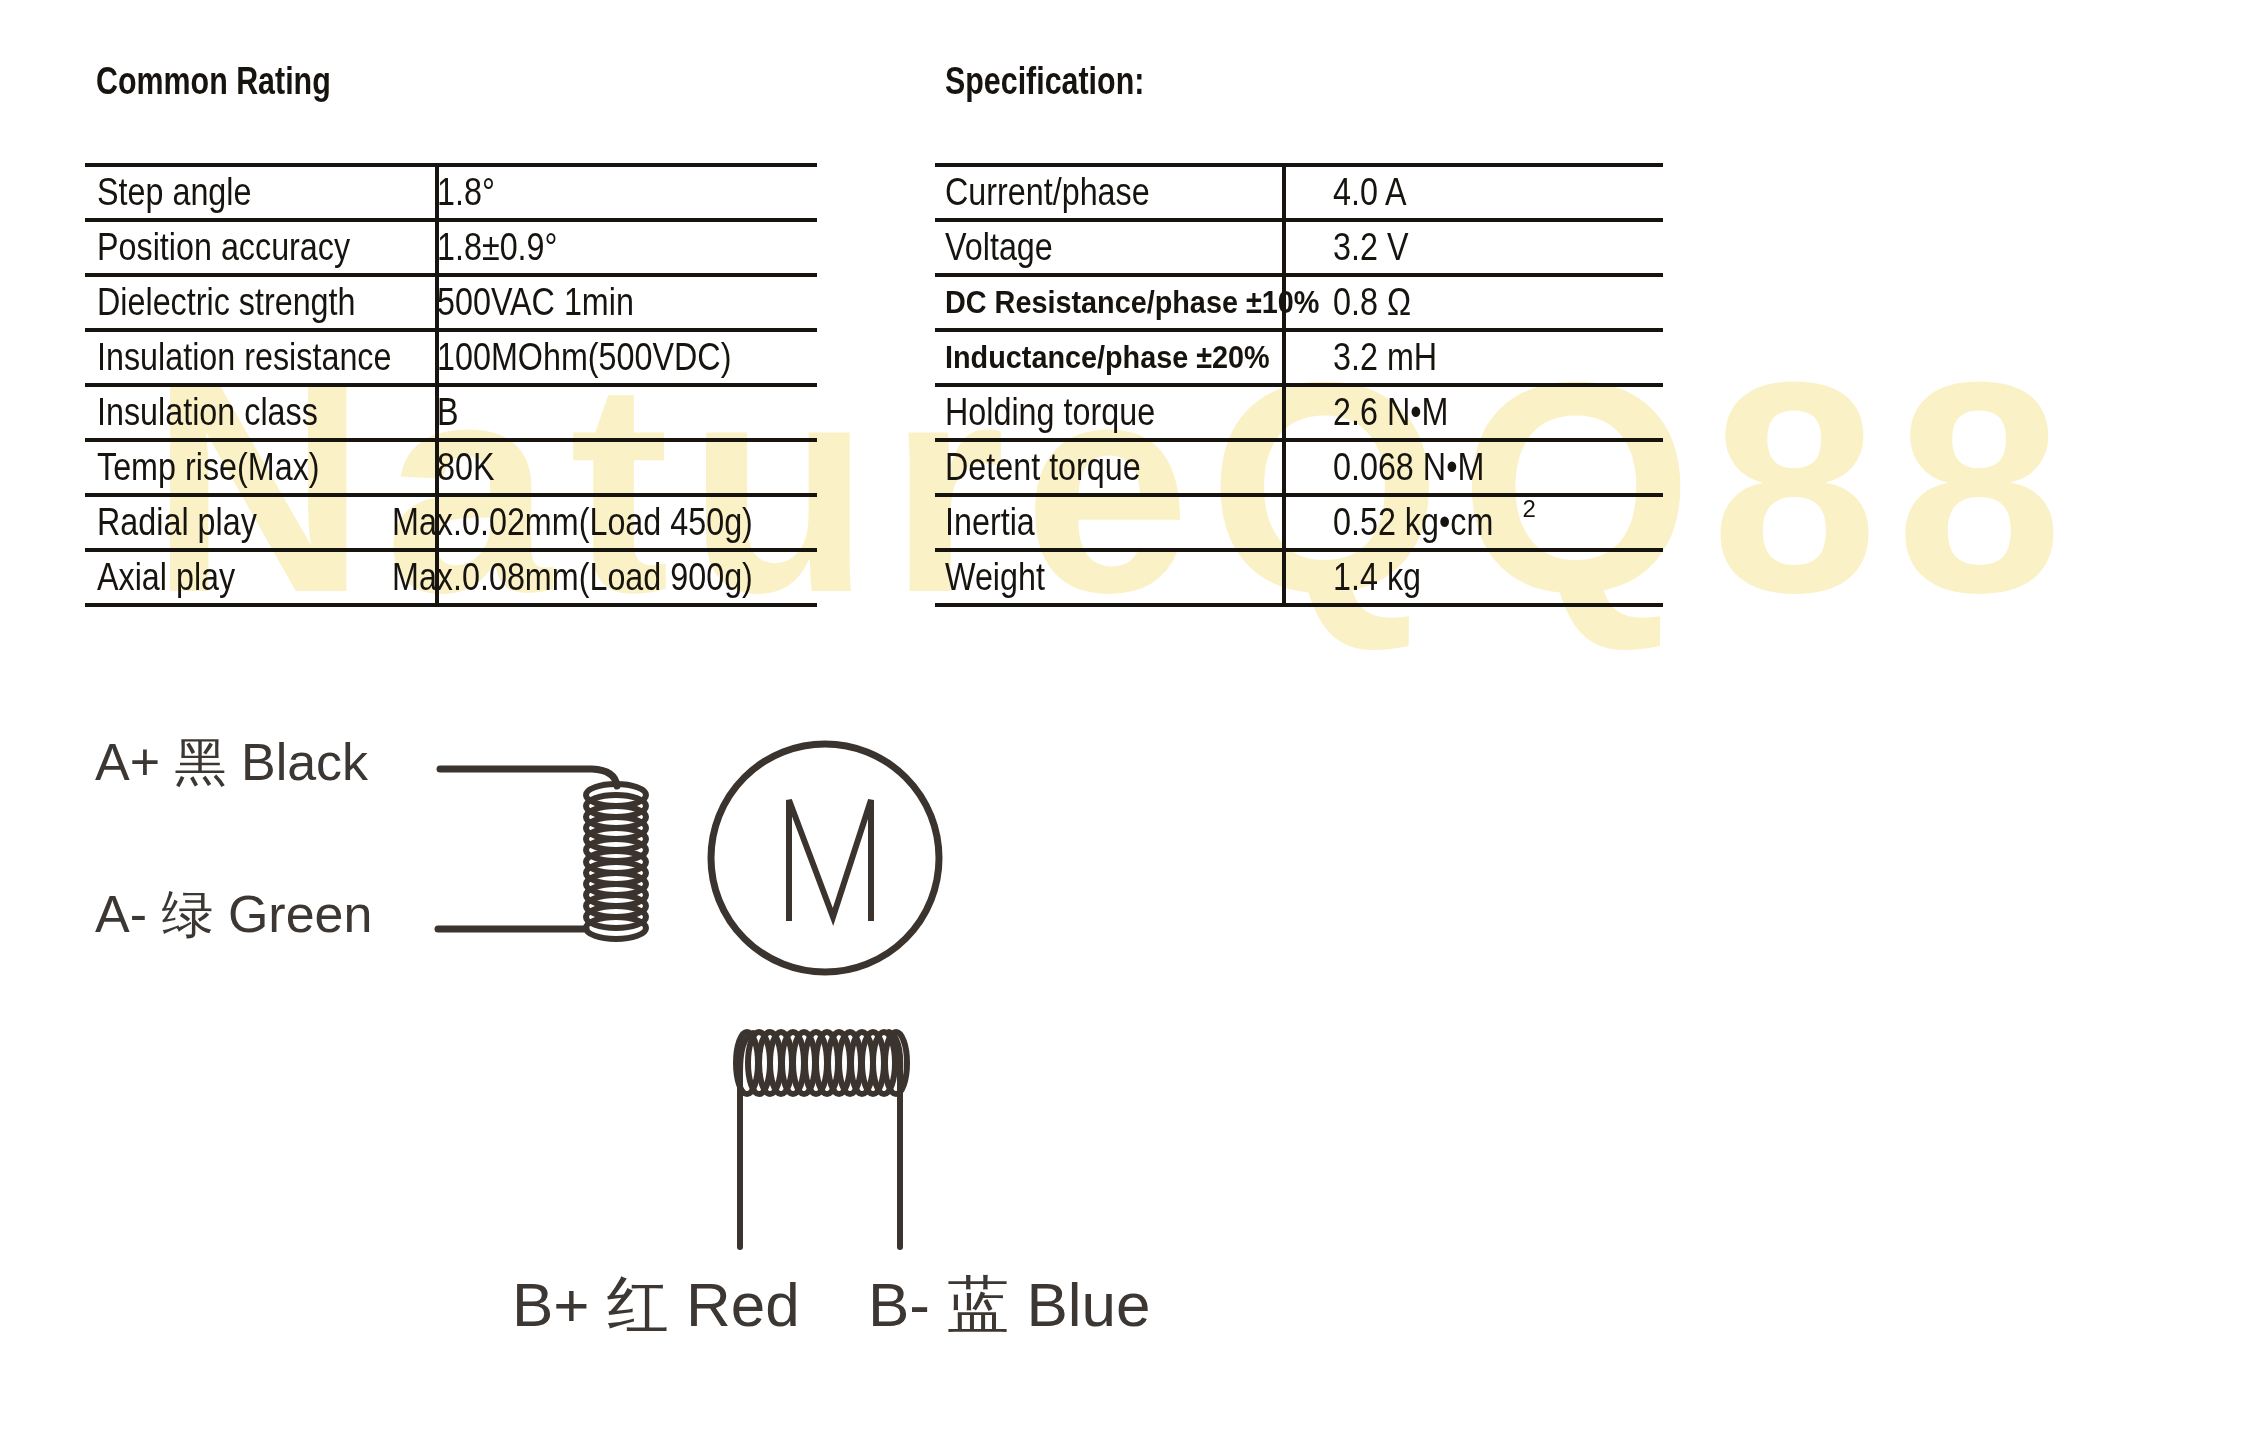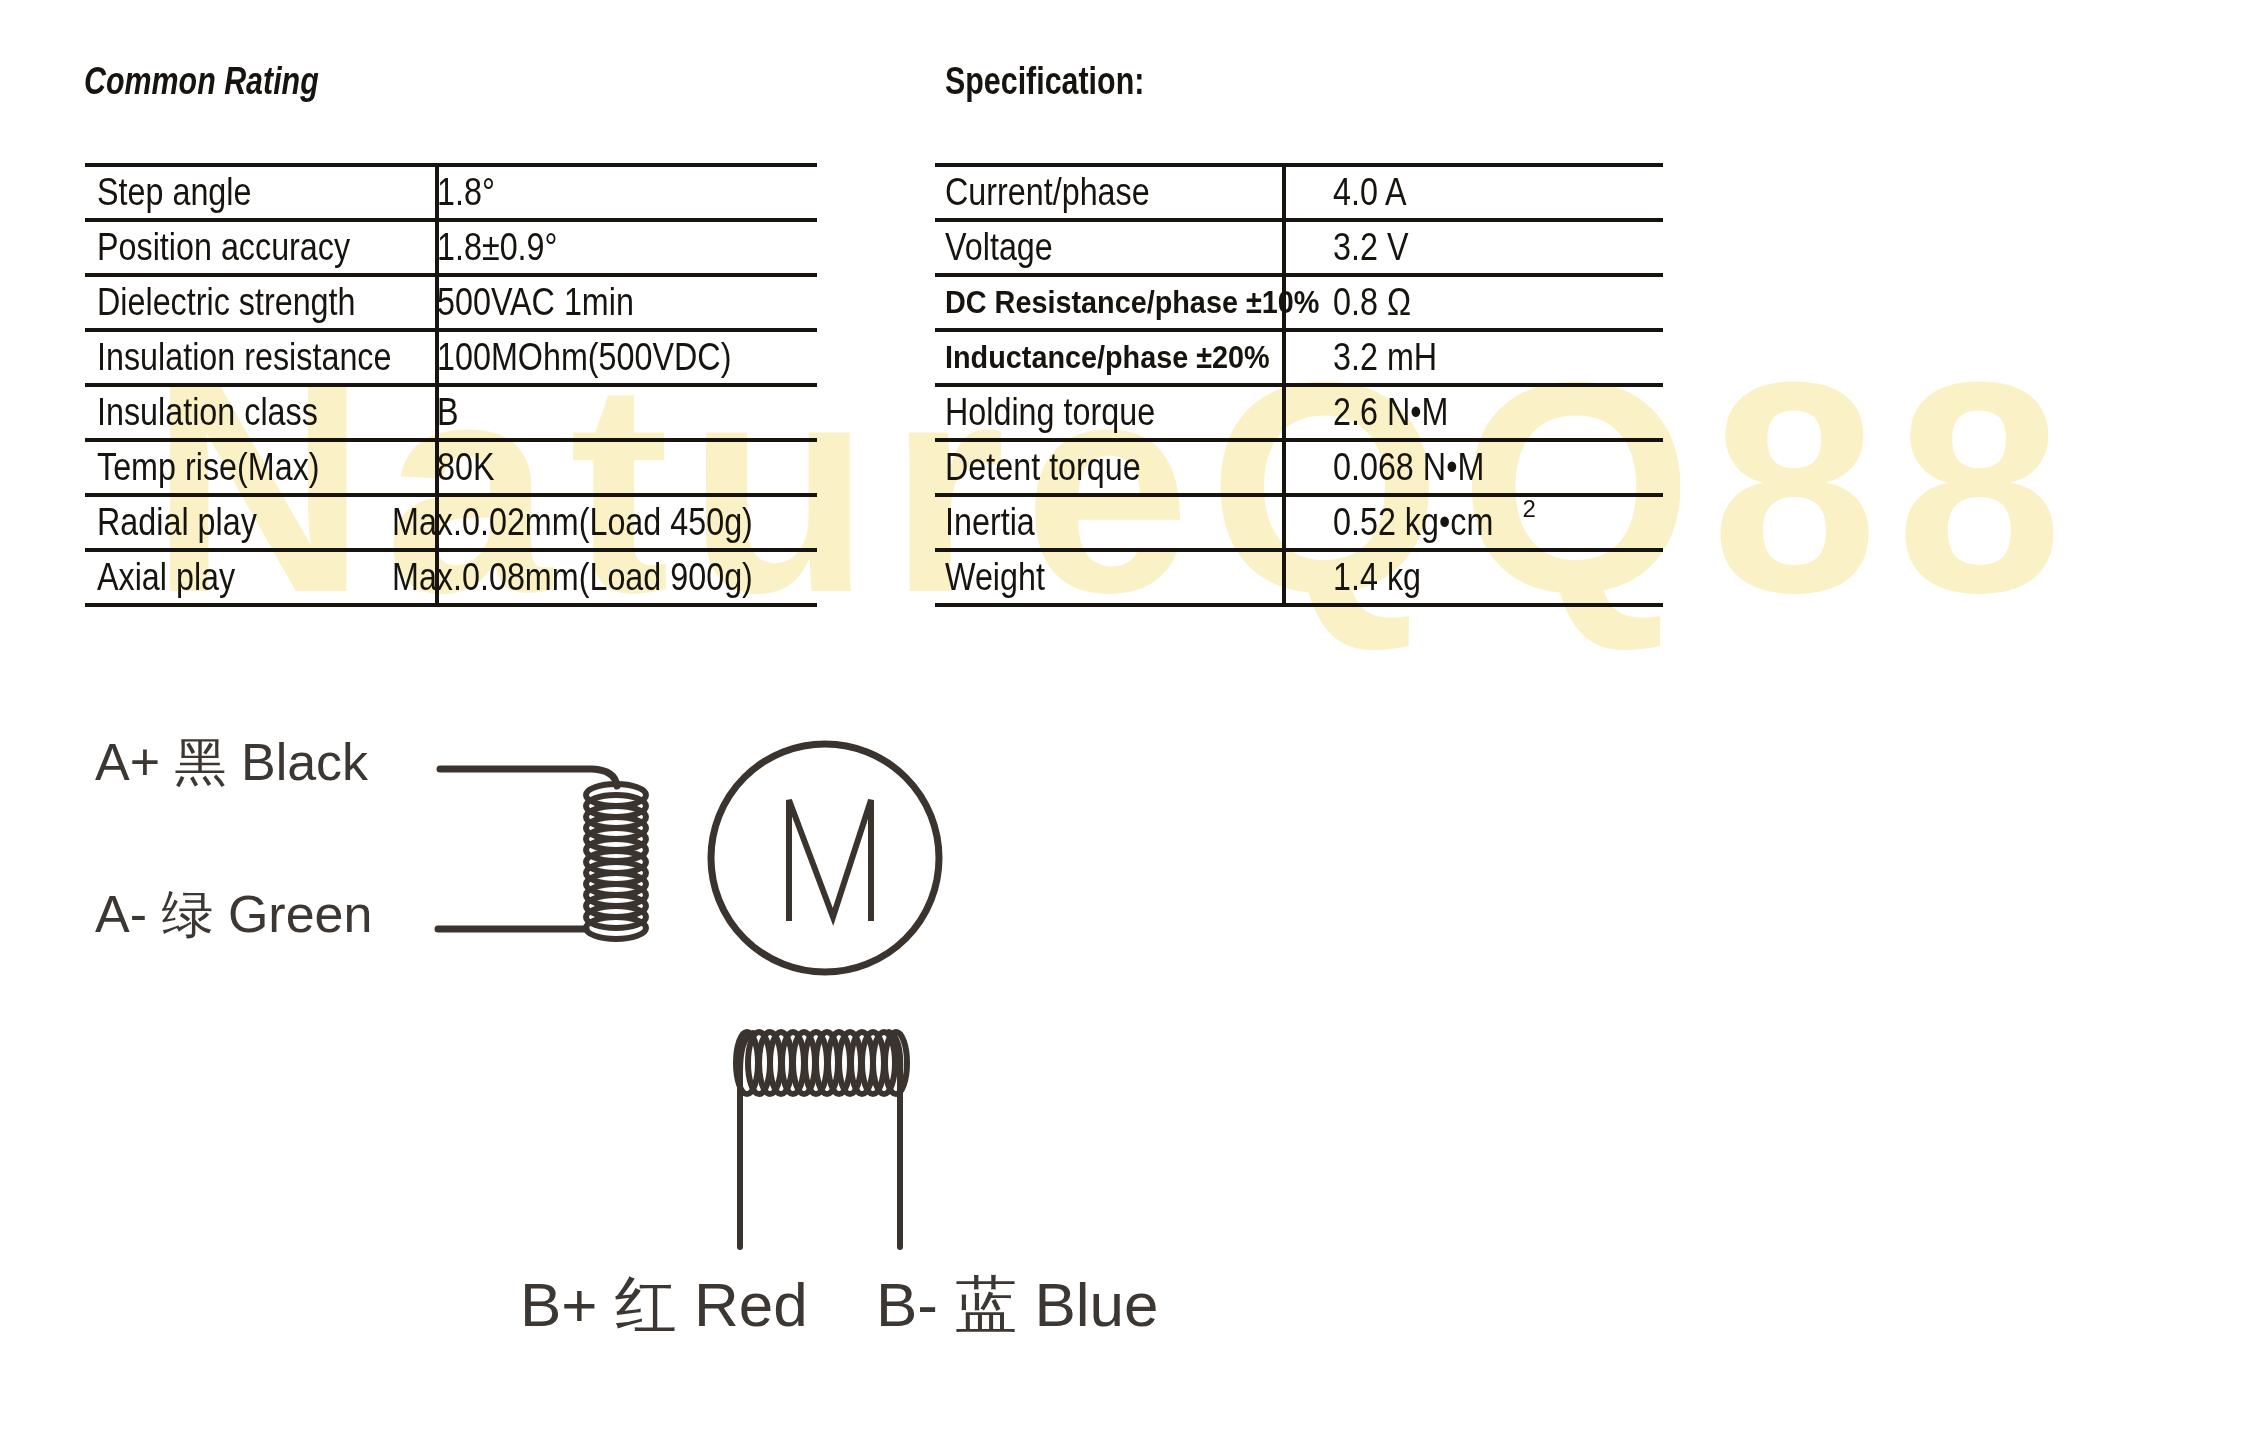--- a/index.html
+++ b/index.html
@@ -36,21 +36,21 @@
   .section-title{
     position:absolute;
     top:48px;
     font-size:50px;
     font-weight:bold;
     color:var(--ink);
     z-index:3;
     white-space:nowrap;
   }
   .section-title .cx{display:inline-block;transform:scaleX(0.80);transform-origin:0 50%;}
-  .title-left{left:84px;font-style:italic;}
+  .title-left{left:96px;}
   .title-right{left:945px;}
   
   .spec-table{
     position:absolute;
     top:163px;
     border-top:4px solid var(--ink);
     z-index:3;
   }
   .table-left{left:85px;width:732px;}
   .table-right{left:935px;width:728px;}
@@ -109,21 +109,21 @@
   }
   .wire-label{
     position:absolute;
     color:var(--label-ink);
     white-space:nowrap;
     z-index:3;
     line-height:1;
     text-align:center;
   }
   .lab-a{font-size:52px;}
-  .lab-b{font-size:62px;margin-left:8px;}
+  .lab-b{font-size:62px;}
   .label-a-plus{left:95px;top:736px;}
   .label-a-minus{left:95px;top:888px;}
   .label-b-plus{left:512px;top:1274px;}
   .label-b-minus{left:868px;top:1274px;}
 </style>
 </head>
 <body>
 
 <div class="page">
 

